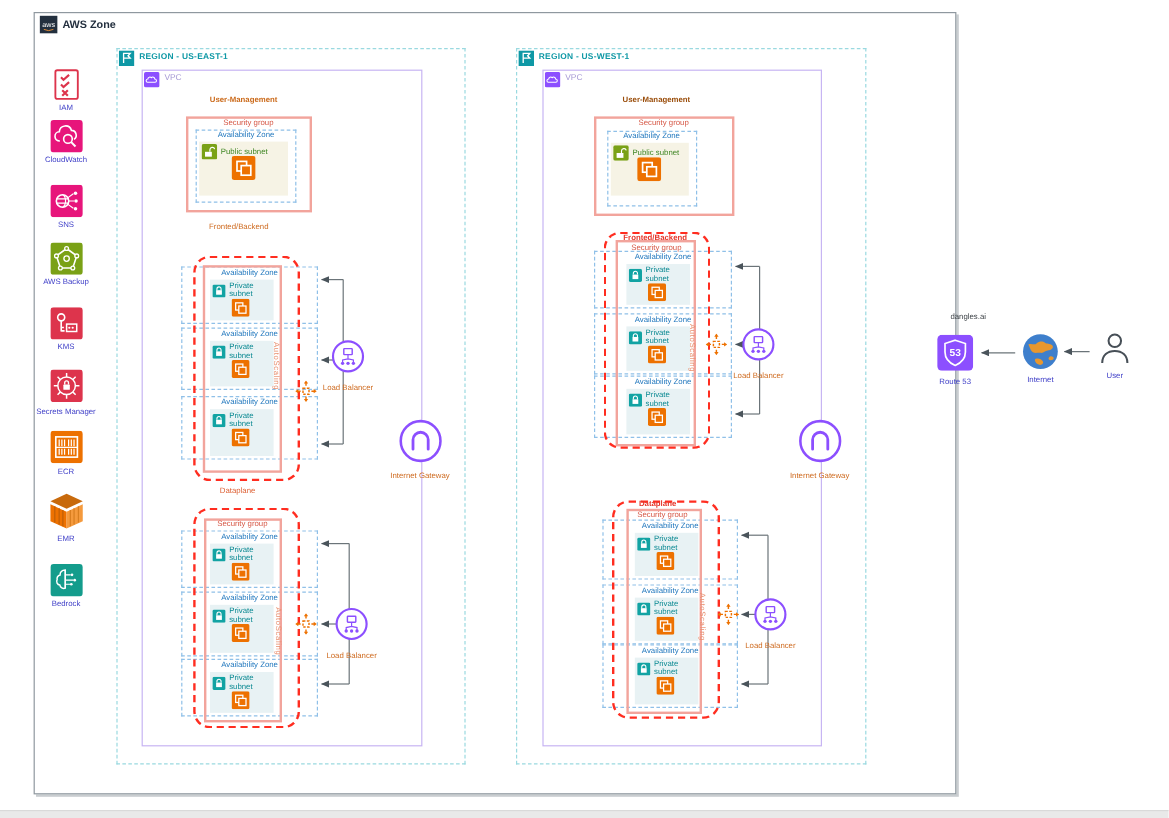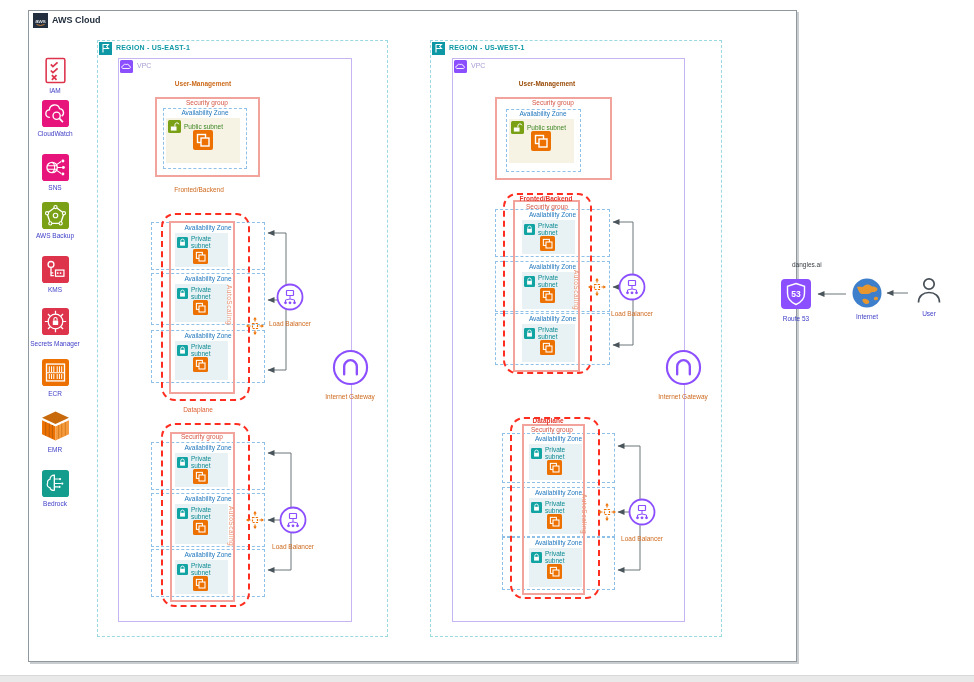--- a/index.html
+++ b/index.html
@@ -45,21 +45,21 @@
 <div id="canvas">
 
   <div class="box aws-cloud" style="left:28px;top:10px;width:769px;height:652px;"></div>
   <div class="icon" style="left:33px;top:13px;">
     <svg width="15" height="15" viewBox="0 0 15 15">
         <rect width="15" height="15" fill="#232F3E"></rect>
         <text x="7.5" y="9.5" font-size="6" fill="#fff" text-anchor="middle" font-family="Liberation Sans, sans-serif">aws</text>
         <path d="M3.5 11.5q4 2 8 0" stroke="#E8903A" stroke-width="0.8" fill="none"></path>
       </svg>
   </div>
-  <div class="lbl t-dark" style="left:52px;top:15px;font-size:9px;font-weight:600;">AWS Cloud</div>
+  <div class="lbl t-dark" style="left:52px;top:15px;font-size:9px;font-weight:600;">AWS Zone</div>
 
   <div>
     <div class="icon" style="left:43px;top:57px;">
       <svg width="25" height="27" viewBox="0 0 24 26">
           <rect x="3" y="1.5" width="18" height="23" rx="1.5" fill="#fff" stroke="#DD344C" stroke-width="1.5"></rect>
           <path d="M7.5 7.2l2 2 4.5-4 M7.5 13l2 2 4.5-4" fill="none" stroke="#DD344C" stroke-width="1.7"></path>
           <path d="M8.5 17.5l4.5 4.5 M13 17.5l-4.5 4.5" stroke="#DD344C" stroke-width="1.7"></path>
         </svg>
     </div>
     <div class="side-label" style="left:55px;top:87px;">IAM</div>

